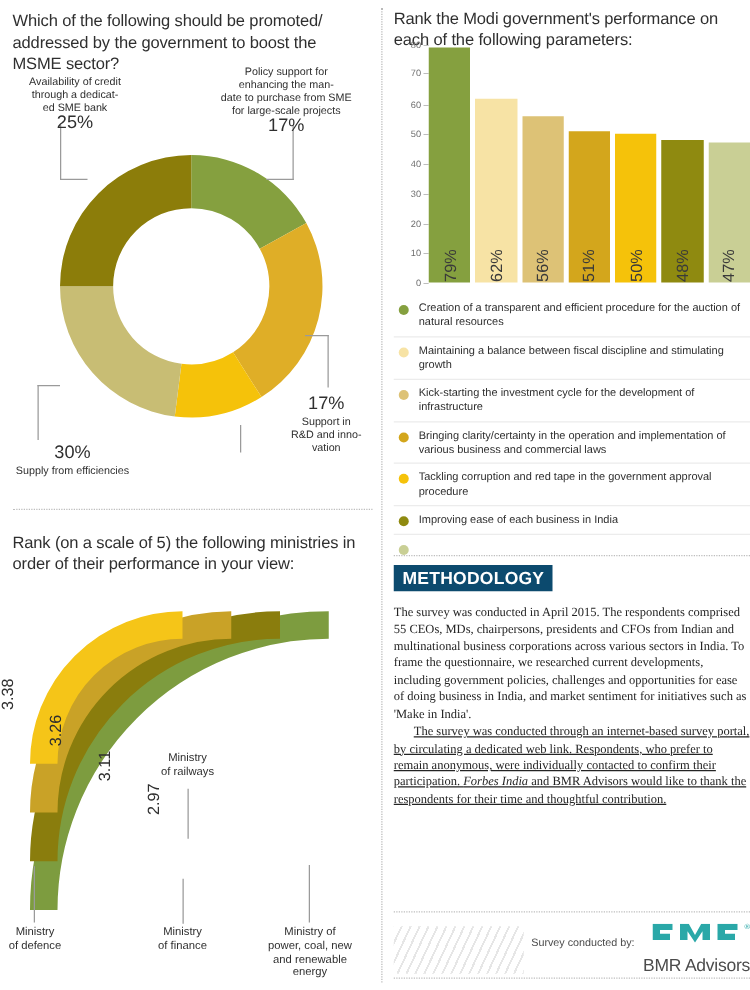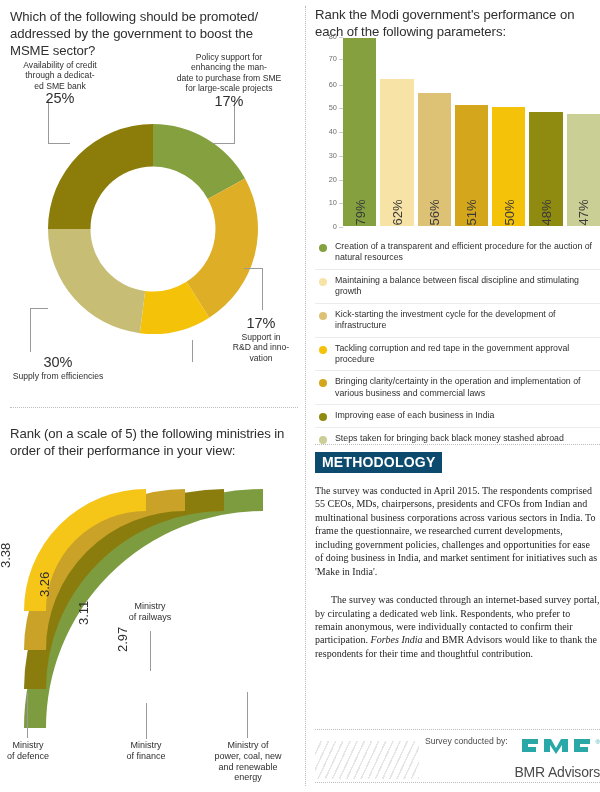--- a/index.html
+++ b/index.html
@@ -88,30 +88,30 @@
   .methodology { position: absolute; left: 8px; top: 452px; width: 285px; }
   .mbadge {
     display: inline-block; background: #0c4a6e; color: #fff;
     font-size: 14px; font-weight: 700; letter-spacing: 0.2px;
     padding: 2px 7px 3px 7px;
   }
   .mbody {
     margin-top: 11px; font-family: "Liberation Serif", serif;
     font-size: 10px; line-height: 1.345; color: #242424; text-align: left;
   }
-  .mbody p + p { text-indent: 16px; margin-top: 15px; }
+  .mbody p + p { text-indent: 16px; margin-top: 1px; text-decoration: underline; }
   .mbody em { font-style: italic; }
 
   
   .footer { position: absolute; left: 8px; top: 735px; width: 285px; height: 50px; }
   .hatch {
     position: absolute; left: 0; top: 6px; width: 104px; height: 38px;
     background: repeating-linear-gradient(115deg, #ffffff 0 5px, #e6e6e6 5px 6.5px);
   }
-  .sconduct { position: absolute; left: 110px; top: 1px; font-size: 8.6px; color: #4a4a4a; }
+  .sconduct { position: absolute; left: 110px; top: 14px; font-size: 8.6px; color: #4a4a4a; }
   .bmr { position: absolute; right: 0; top: 4px; text-align: right; }
   .bmr-mark { display: flex; align-items: flex-start; justify-content: flex-end; gap: 2px; }
   .bmr-name { font-size: 14px; color: #4b4b4b; margin-top: 3px; letter-spacing: -0.2px; }
   .reg { font-size: 6px; color: #2aa8a8; vertical-align: super; }
 </style>
 </head>
 <body>
 
 <div class="page">
 
@@ -253,34 +253,33 @@
         </div>
         <div class="lrow">
           <span class="dot" style="background: rgb(247, 227, 165);"></span>
           <span class="ltext">Maintaining a balance between fiscal discipline and stimulating growth</span>
         </div>
         <div class="lrow">
           <span class="dot" style="background: rgb(221, 194, 118);"></span>
           <span class="ltext">Kick-starting the investment cycle for the development of infrastructure</span>
         </div>
         <div class="lrow">
+          <span class="dot" style="background: rgb(211, 166, 28);"></span>
+          <span class="ltext">Bringing clarity/certainty in the operation and implementation of various business and commercial laws</span>
+        </div>
+        <div class="lrow">
           <span class="dot" style="background: rgb(245, 194, 10);"></span>
           <span class="ltext">Tackling corruption and red tape in the government approval procedure</span>
         </div>
         <div class="lrow">
-          <span class="dot" style="background: rgb(211, 166, 28);"></span>
-          <span class="ltext">Bringing clarity/certainty in the operation and implementation of various business and commercial laws</span>
-        </div>
-        <div class="lrow">
           <span class="dot" style="background: rgb(143, 138, 16);"></span>
           <span class="ltext">Improving ease of each business in India</span>
         </div>
         <div class="lrow">
           <span class="dot" style="background: rgb(201, 207, 149);"></span>
-          <span class="ltext">Steps taken for bringing back black money stashed abroad</span>
         </div>
       </div>
 
     <div class="hdivider" style="left:8px; top:444px; width:285px;"></div>
 
     <div class="methodology">
       <div class="mbadge">METHODOLOGY</div>
       <div class="mbody">
         <p>The survey was conducted in April 2015. The respondents comprised 55 CEOs, MDs, chairpersons, presidents and CFOs from Indian and multinational business corporations across various sectors in India. To frame the questionnaire, we researched current developments, including government policies, challenges and opportunities for ease of doing business in India, and market sentiment for initiatives such as 'Make in India'.</p>
         <p><span>The survey was conducted through an internet-based survey portal, by circulating a dedicated web link. Respondents, who prefer to remain anonymous, were individually contacted to confirm their participation. </span><em>Forbes India</em><span> and BMR Advisors would like to thank the respondents for their time and thoughtful contribution.</span></p>

